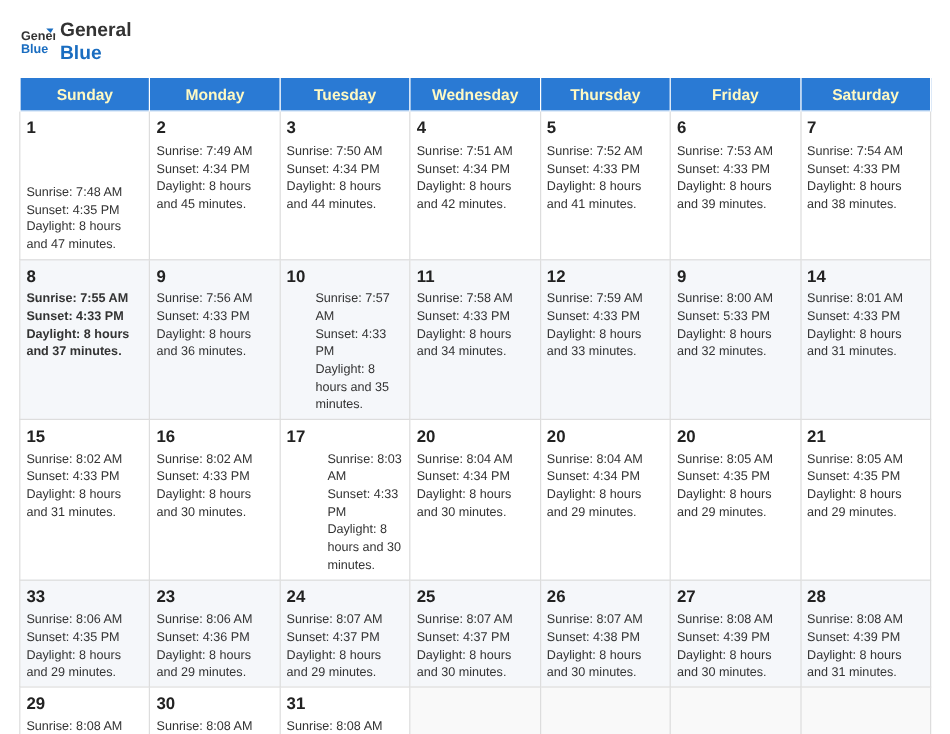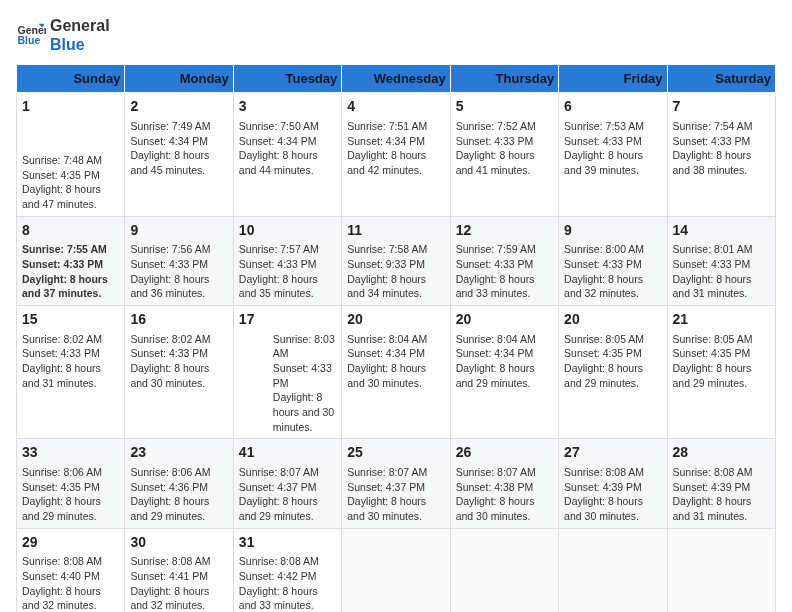--- a/index.html
+++ b/index.html
@@ -37,23 +37,23 @@
       font-size: 15px;
       color: #444;
     }
     .calendar {
       width: 100%;
       border-collapse: collapse;
       font-size: 11px;
     }
     .calendar th {
       background-color: #2a7ad4;
-      color: #0f172a;
+      color: #fef9c3;
       padding: 6px 4px;
-      text-align: right;
+      text-align: center;
       font-size: 13px;
       font-weight: bold;
       border: 1px solid #fff;
       margin-top: 11px;
     }
     .calendar td {
       vertical-align: top;
       padding: 4px 5px;
       border: 1px solid #ddd;
       width: 108px;
@@ -166,40 +166,40 @@
 Daylight: 8 hours and 37 minutes.</div>
         </td>
         <td>
           <span class="day-number">9</span>
           <div class="cell-text" style="white-space: pre-line;">Sunrise: 7:56 AM
 Sunset: 4:33 PM
 Daylight: 8 hours and 36 minutes.</div>
         </td>
         <td>
           <span class="day-number">10</span>
-          <div class="cell-text" style="white-space: pre-line;">Sunrise: 7:57 AM
+          <div class="cell-text" style="white-space: pre-line; margin-left: 24px;">Sunrise: 7:57 AM
 Sunset: 4:33 PM
 Daylight: 8 hours and 35 minutes.</div>
         </td>
         <td>
           <span class="day-number">11</span>
           <div class="cell-text" style="white-space: pre-line;">Sunrise: 7:58 AM
-Sunset: 9:33 PM
+Sunset: 4:33 PM
 Daylight: 8 hours and 34 minutes.</div>
         </td>
         <td>
           <span class="day-number">12</span>
           <div class="cell-text" style="white-space: pre-line;">Sunrise: 7:59 AM
 Sunset: 4:33 PM
 Daylight: 8 hours and 33 minutes.</div>
         </td>
         <td>
           <span class="day-number">9</span>
           <div class="cell-text" style="white-space: pre-line;">Sunrise: 8:00 AM
-Sunset: 4:33 PM
+Sunset: 5:33 PM
 Daylight: 8 hours and 32 minutes.</div>
         </td>
         <td>
           <span class="day-number">14</span>
           <div class="cell-text" style="white-space: pre-line;">Sunrise: 8:01 AM
 Sunset: 4:33 PM
 Daylight: 8 hours and 31 minutes.</div>
         </td>
       </tr>
       <tr>
@@ -253,21 +253,21 @@
 Sunset: 4:35 PM
 Daylight: 8 hours and 29 minutes.</div>
         </td>
         <td>
           <span class="day-number">23</span>
           <div class="cell-text" style="white-space: pre-line;">Sunrise: 8:06 AM
 Sunset: 4:36 PM
 Daylight: 8 hours and 29 minutes.</div>
         </td>
         <td>
-          <span class="day-number">41</span>
+          <span class="day-number">24</span>
           <div class="cell-text" style="white-space: pre-line;">Sunrise: 8:07 AM
 Sunset: 4:37 PM
 Daylight: 8 hours and 29 minutes.</div>
         </td>
         <td>
           <span class="day-number">25</span>
           <div class="cell-text" style="white-space: pre-line;">Sunrise: 8:07 AM
 Sunset: 4:37 PM
 Daylight: 8 hours and 30 minutes.</div>
         </td>

